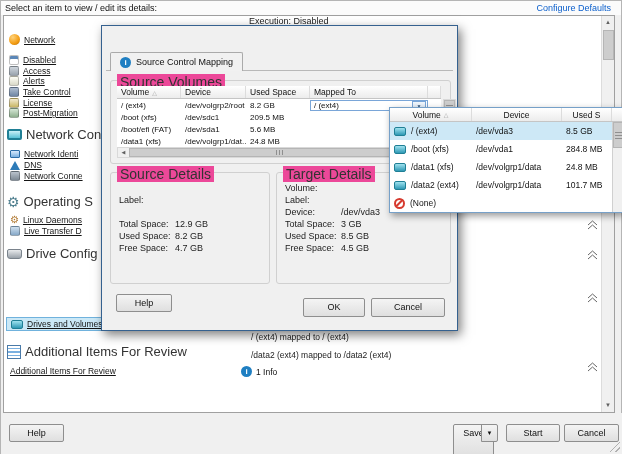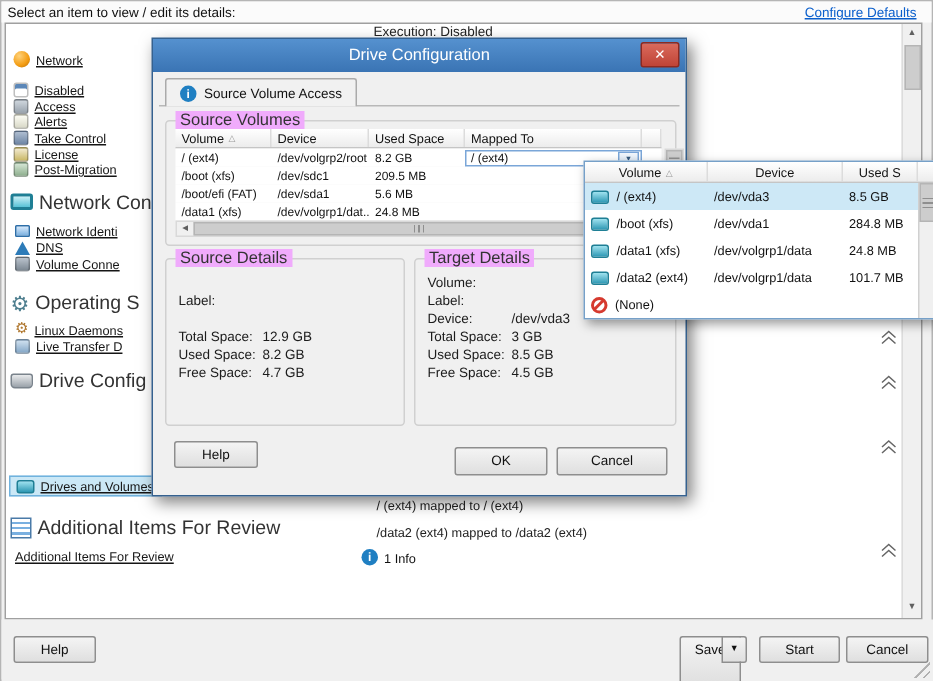--- a/index.html
+++ b/index.html
@@ -1,19 +1,19 @@
 <!DOCTYPE html>
 <html><head>
 <meta charset="utf-8">
 <style>
   *{margin:0;padding:0;box-sizing:border-box}
   html,body{width:622px;height:454px}
   body{font-family:"Liberation Sans",sans-serif;background:#f0f0f0;overflow:hidden}
   .app{position:relative;width:622px;height:454px;background:#f0f0f0;font-size:9px;color:#111;border:1px solid #b5b5b5}
-  .link{color:#0b5fcc;text-decoration:underline;cursor:pointer;white-space:nowrap}
+  .link{color:#0b5fcc;cursor:pointer;white-space:nowrap}
   .hdr{position:absolute;left:0;top:0;width:100%;height:14px;background:#fbfbfb}
   .hdr .inst{position:absolute;left:4px;top:2px;color:#111}
   .hdr .cfg{position:absolute;right:10px;top:2px}
   .content{position:absolute;left:2px;top:14px;width:612px;height:398px;background:#fff;border:1px solid #a0a0a0}
   .exec{position:absolute;left:248px;top:15px;color:#222;z-index:2}
   
   .sbi{position:absolute;display:flex;align-items:center;gap:4px;cursor:pointer;z-index:2;white-space:nowrap}
   .sbi .lbl{text-decoration:underline;font-size:8.5px;color:#151515}
   .sbs .lbl{text-decoration:none;font-size:13px;color:#333}
   .sel-item{background:#cbe8f6;border:1px solid #70b2dd;padding:1px 4px}
@@ -57,21 +57,21 @@
   .save-arrow{border-left:1px solid #8e8e8e;font-size:6px}
   .grip{position:absolute;right:3px;bottom:3px;width:11px;height:11px;background:repeating-linear-gradient(135deg,#b0b0b0 0 1px,transparent 1px 4px);clip-path:polygon(100% 0,100% 100%,0 100%)}
   
   .dialog{position:absolute;left:100px;top:24px;width:357px;height:306px;background:#f0f0f0;border:1px solid #35618f;box-shadow:3px 4px 10px rgba(0,0,0,.5);z-index:10}
   .dlg-title{position:absolute;left:0;top:0;width:100%;height:22px;background:linear-gradient(180deg,#5591cf,#3a74b4);cursor:move}
   .dlg-title-text{display:block;text-align:center;line-height:22px;color:#fff;font-size:11px}
   .dlg-close{position:absolute;right:4px;top:2px;width:26px;height:17px;background:linear-gradient(#da6a5c,#bf4437);border:1px solid #8e2a20;border-radius:2px;color:#fff;text-align:center;line-height:15px;font-size:9px;cursor:pointer}
   .tab{position:absolute;left:8px;top:26px;height:19px;display:flex;align-items:center;gap:5px;padding:0 9px;background:#f1f1f1;border:1px solid #aaa;border-bottom:none;border-radius:2px 2px 0 0;z-index:2;font-size:9px;cursor:pointer}
   .tabline{position:absolute;left:4px;right:4px;top:44px;border-top:1px solid #b8b8b8}
   .group{position:absolute;border:1px solid #d0d0d0;border-radius:3px}
-  .group-label{position:absolute;top:-7px;left:6px;background:#f0abfc;padding:0 3px;font-size:11px;color:#333;white-space:nowrap}
+  .group-label{position:absolute;top:-7px;left:6px;background:#ec4899;padding:0 3px;font-size:14px;color:#333;white-space:nowrap}
   
   .grid{position:absolute;left:15px;top:60px;width:324px;font-size:8px}
   .grow{display:flex;height:12px;align-items:center;background:#fff}
   .ghead{display:flex;height:13px;background:linear-gradient(#ffffff,#ececec);border-bottom:1px solid #c5c5c5;font-size:8.5px}
   .gc{padding-left:4px;overflow:hidden;white-space:nowrap;height:100%;display:flex;align-items:center}
   .ghead .gc{border-right:1px solid #dcdcdc}
   .c1{width:64px}.c2{width:65px}.c3{width:64px}.c4{width:118px}.c5{width:13px;padding:0}
   .sort{font-size:6px;color:#9a9a9a;margin-left:3px}
   .combo-cell{border:1px solid #7aa6d8;background:#fff;position:relative;padding-left:3px}
   .combo-btn{position:absolute;right:1px;top:0;width:14px;height:10px;background:linear-gradient(#f2f7fc,#d8e6f5);border:1px solid #7aa6d8;font-size:5px;color:#33577c;display:flex;align-items:center;justify-content:center;cursor:pointer}
@@ -141,21 +141,21 @@
   <div class="sbi" style="left:9px;top:148px">
     <span class="ic ic-monitor-sm"></span>
     <span class="lbl">Network Identi</span>
   </div>
   <div class="sbi" style="left:9px;top:159px">
     <span class="ic ic-dns"></span>
     <span class="lbl">DNS</span>
   </div>
   <div class="sbi" style="left:9px;top:170px">
     <span class="ic ic10 ic-plug"></span>
-    <span class="lbl">Volume Conne</span>
+    <span class="lbl">Network Conne</span>
   </div>
   <div class="sbi sbs" style="left:6px;top:193px">
     <span class="ic ic-gear">⚙</span>
     <span class="lbl">Operating S</span>
   </div>
   <div class="sbi" style="left:9px;top:214px">
     <span class="ic ic-gear-sm">⚙</span>
     <span class="lbl">Linux Daemons</span>
   </div>
   <div class="sbi" style="left:9px;top:225px">
@@ -211,28 +211,24 @@
   <div class="footer">
     <div class="btn" style="left:8px;top:11px;width:55px;height:18px">Help</div>
     <div class="btn" style="left:452px;top:11px;width:41px;height:34px;border-radius:2px 0 0 2px">Save</div>
     <div class="btn save-arrow" style="left:480px;top:11px;width:17px;height:18px;border-radius:0 2px 2px 0;font-size:6px"><span>▼</span></div>
     <div class="btn" style="left:505px;top:11px;width:54px;height:18px">Start</div>
     <div class="btn" style="left:563px;top:11px;width:55px;height:18px">Cancel</div>
     <div class="grip"></div>
   </div>
 
   <div class="dialog">
-    <div class="dlg-title">
-      <span class="dlg-title-text">Drive Configuration</span>
-      <div class="dlg-close"><span>✕</span></div>
-    </div>
 
     <div class="tab">
       <span class="ic ic-info">i</span>
-      <span>Source Volume Access</span>
+      <span>Source Control Mapping</span>
     </div>
     <div class="tabline"></div>
 
     <div class="group" style="left:8px;top:54px;width:341px;height:84px">
       <span class="group-label">Source Volumes</span>
     </div>
 
     <div class="grid">
       <div class="ghead">
         <div class="gc c1">

